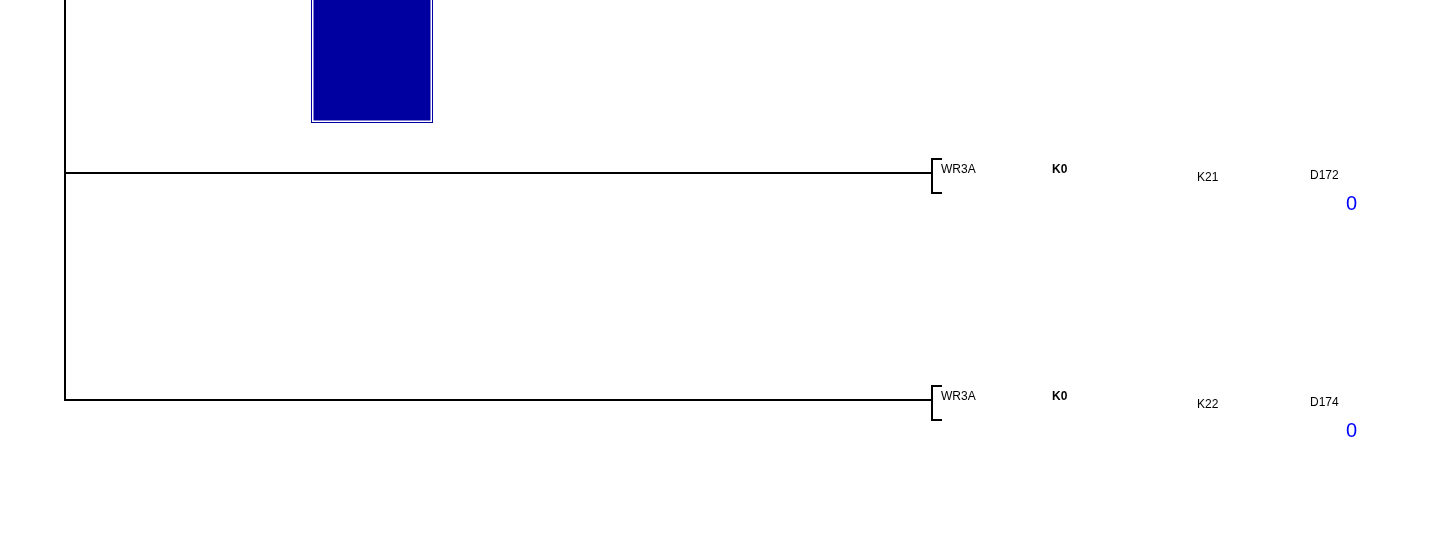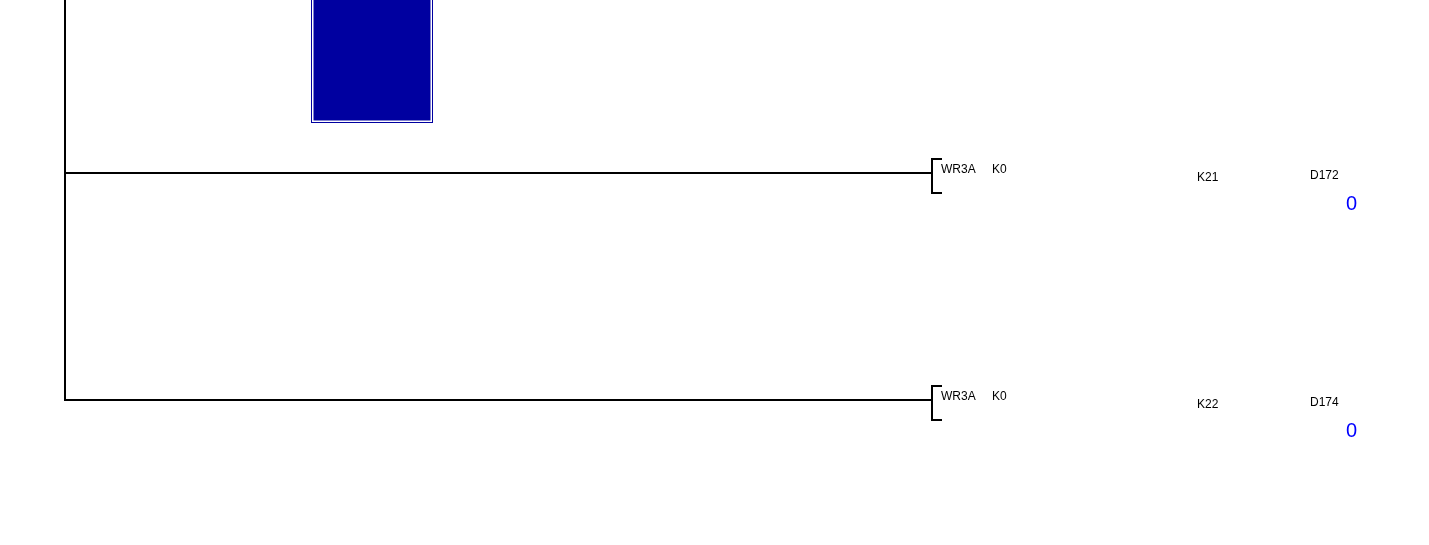--- a/index.html
+++ b/index.html
@@ -83,21 +83,21 @@
 
   .txt {
     position: absolute;
     top: -14px;
     font-size: 12px;
     line-height: 20px;
     color: var(--line, #000000);
     white-space: nowrap;
   }
   .t-instr { left: 941px; }
-  .t-op1   { left: 992px; }
+  .t-op1   { left: 1052px; font-weight: bold; }
   .t-op2   { left: 1197px; margin-top: 8px; }
   .t-op3   { left: 1310px; margin-top: 6px; }
 
   .t-val {
     position: absolute;
     left: 1300px;
     top: 20px;
     width: 57px;
     font-size: 20px;
     line-height: 20px;

